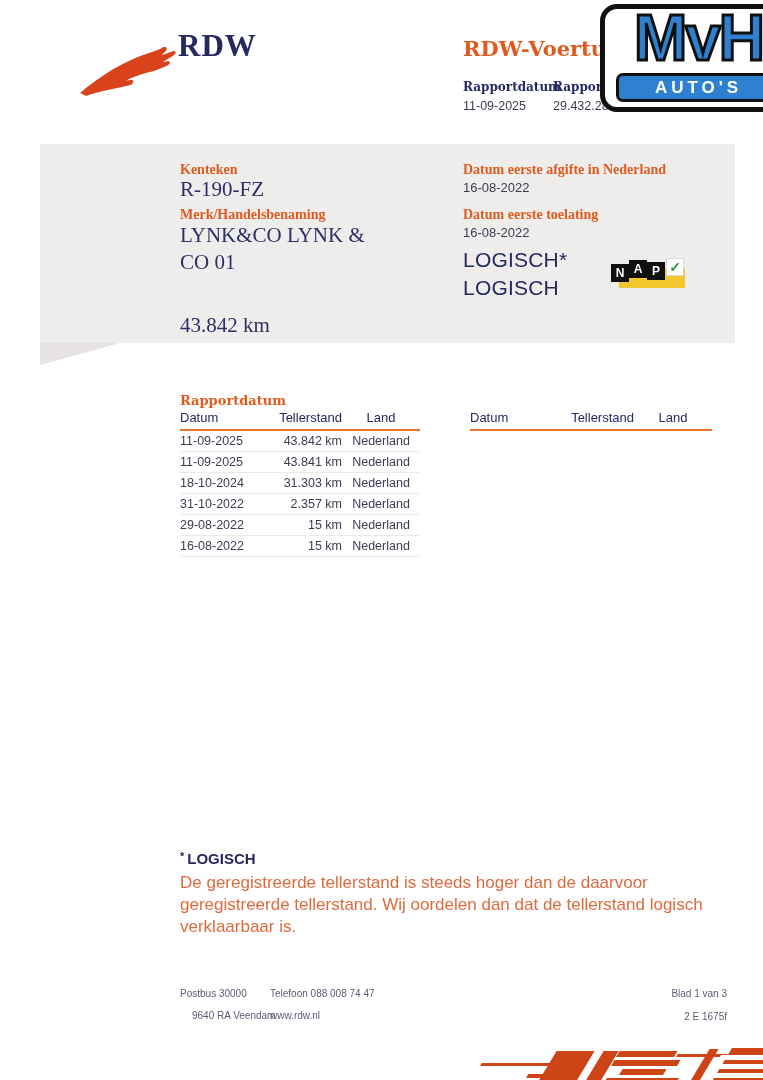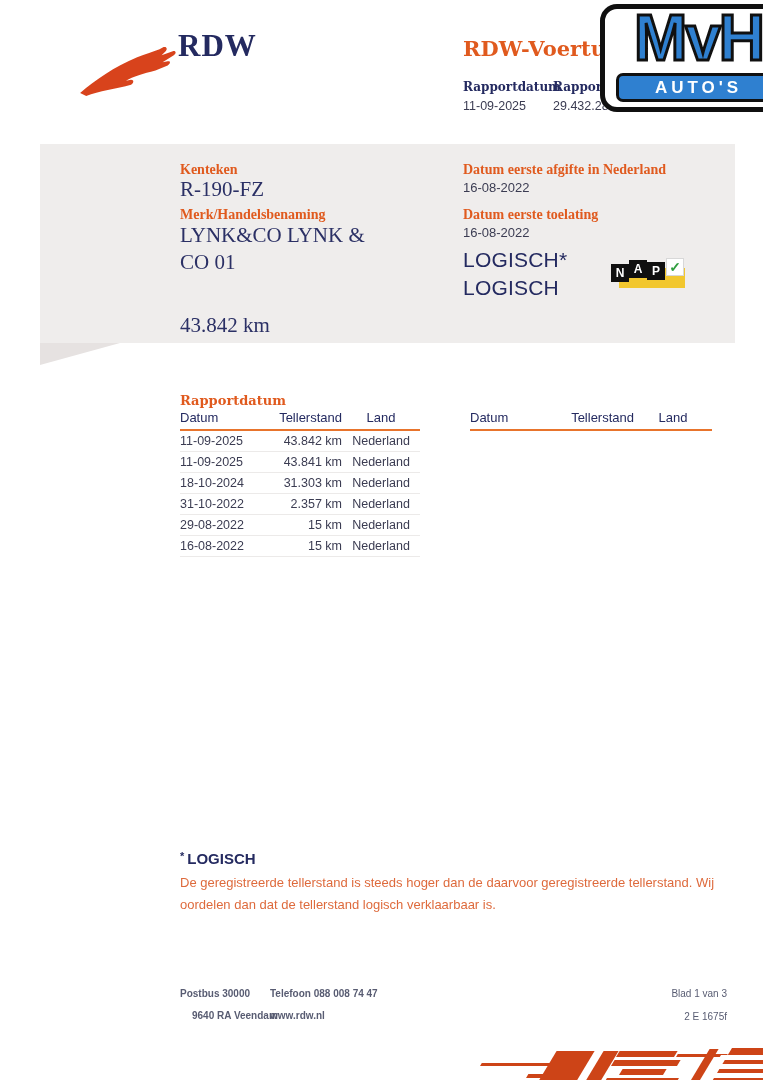--- a/index.html
+++ b/index.html
@@ -95,24 +95,24 @@
     font-size:12.5px; color:var(--text); }
   .c0 { flex:0 0 95px; text-align:left; }
   .c1 { flex:1 1 auto; text-align:right; }
   .c2 { flex:0 0 78px; text-align:center; }
 
   
   #footnote-title { position:absolute; left:140px; top:850px; font-weight:bold;
     font-size:15px; color:var(--navy); }
   #footnote-title .star { font-size:11px; vertical-align:4px; margin-right:3px; }
   #footnote-text { position:absolute; left:140px; top:872px; width:560px;
-    font-size:13px; line-height:22px; color:var(--orange-light); }
-
-  
-  .footer-text { position:absolute; font-size:10px; color:var(--footer-text); white-space:nowrap;font-weight:bold; }
+    font-size:17px; line-height:22px; color:var(--orange-light); }
+
+  
+  .footer-text { position:absolute; font-size:10px; color:var(--footer-text); white-space:nowrap; }
   #footer-right { position:absolute; right:76px; text-align:right; font-size:10px;
     color:var(--footer-text); }
   #footer-right div { margin-bottom:12px; }
 
   
   #speed-graphic { position:absolute; right:0; bottom:-8px; width:323px; height:40px; }
 </style>
 </head>
 <body>
 

